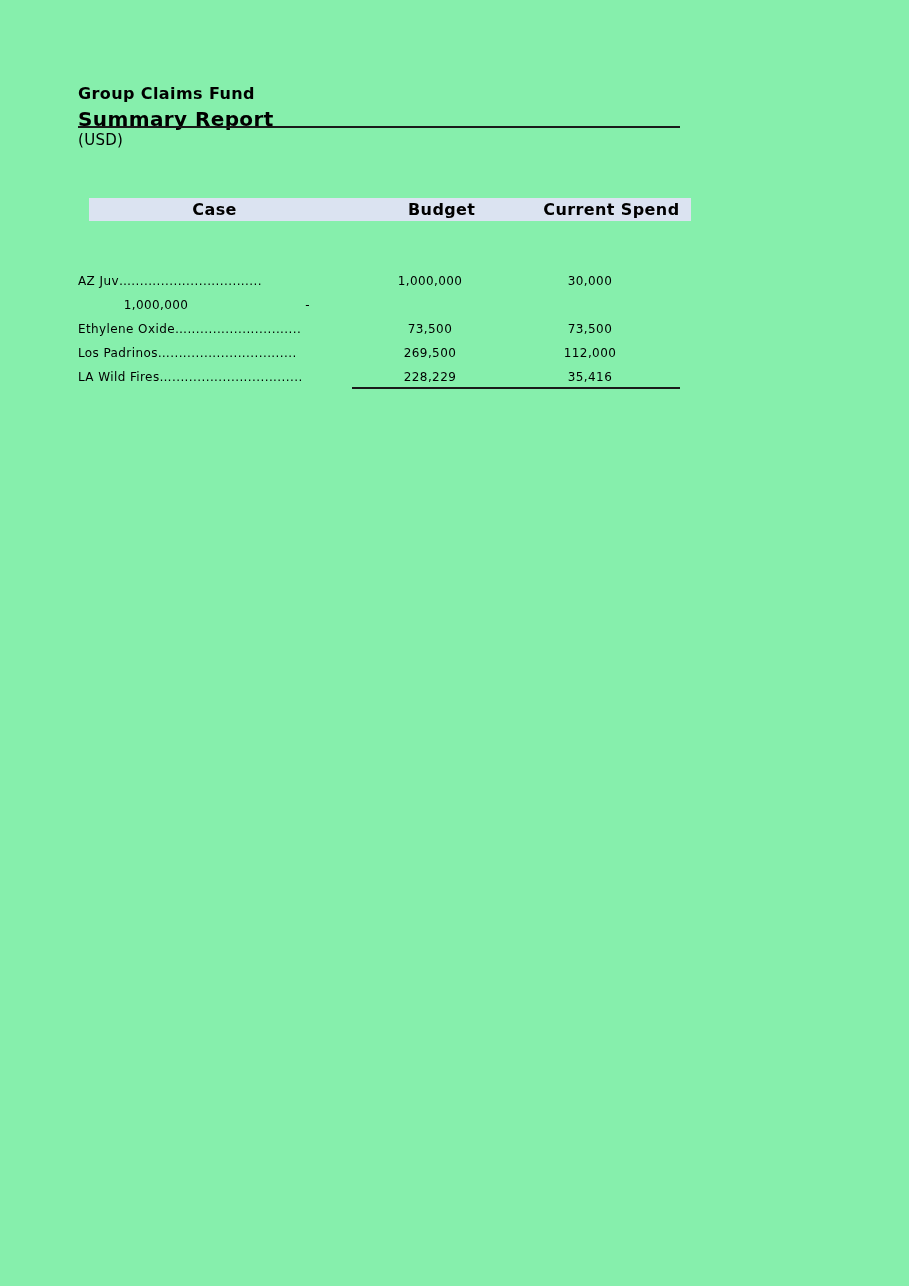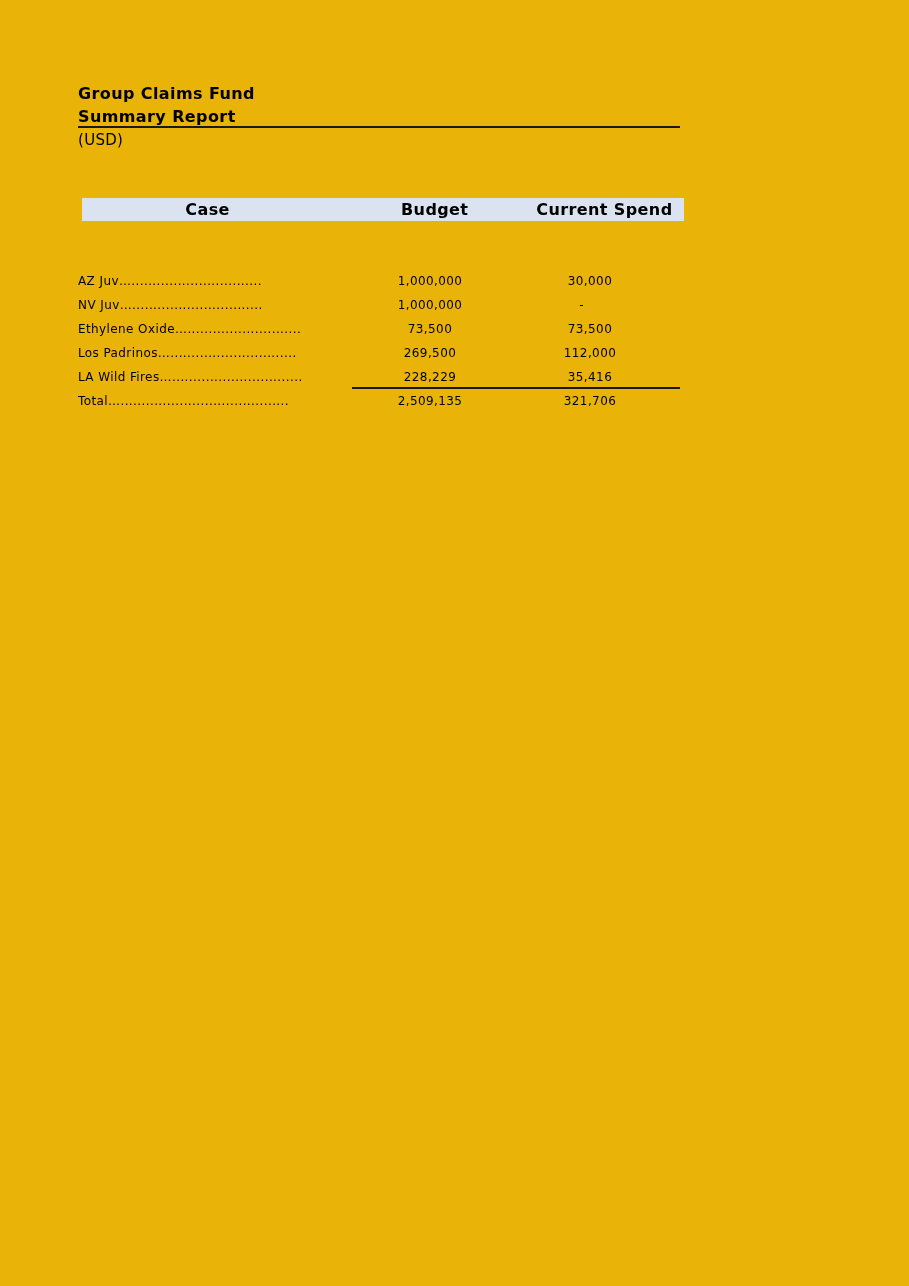--- a/index.html
+++ b/index.html
@@ -4,39 +4,39 @@
 <style>
   html, body {
     margin: 0;
     padding: 0;
     background: #ffffff;
   }
   .page {
     position: relative;
     width: 909px;
     height: 1286px;
-    background: #eab308;
+    background: #86efac;
     color: #000000;
     font-family: "DejaVu Sans", "Liberation Sans", sans-serif;
     overflow: hidden;
   }
   .report-title {
     position: absolute;
     left: 78px;
     top: 84px;
     font-size: 16px;
     font-weight: bold;
     letter-spacing: 0.4px;
     white-space: nowrap;
   }
   .report-subtitle {
     position: absolute;
     left: 78px;
     top: 107px;
-    font-size: 16px;
+    font-size: 20px;
     font-weight: bold;
     letter-spacing: 0.4px;
     white-space: nowrap;
   }
   .title-rule {
     position: absolute;
     left: 78px;
     top: 126px;
     width: 602px;
     height: 2px;
@@ -45,21 +45,21 @@
   .currency-note {
     position: absolute;
     left: 78px;
     top: 131px;
     font-size: 15px;
     letter-spacing: 0.3px;
     white-space: nowrap;
   }
   .thead {
     position: absolute;
-    left: 82px;
+    left: 89px;
     top: 198px;
     width: 602px;
     height: 23px;
     background: #dbe3f1;
     display: flex;
     font-size: 16px;
     font-weight: bold;
     line-height: 23px;
     letter-spacing: 0.4px;
     gap: 23px;
@@ -118,21 +118,20 @@
 
   <div class="tbody">
 
     <div class="tr">
       <div class="td-case">AZ Juv…...............................</div>
       <div class="td-num td-budget">1,000,000</div>
       <div class="td-num td-spend">30,000</div>
     </div>
 
     <div class="tr">
-      <div class="td-case">NV Juv…...............................</div>
       <div class="td-num td-budget">1,000,000</div>
       <div class="td-num td-spend">-    </div>
     </div>
 
     <div class="tr">
       <div class="td-case">Ethylene Oxide…...........................</div>
       <div class="td-num td-budget">73,500</div>
       <div class="td-num td-spend">73,500</div>
     </div>
 
@@ -141,23 +140,18 @@
       <div class="td-num td-budget">269,500</div>
       <div class="td-num td-spend">112,000</div>
     </div>
 
     <div class="tr">
       <div class="td-case">LA Wild Fires…...............................</div>
       <div class="td-num td-budget">228,229</div>
       <div class="td-num td-spend">35,416</div>
     </div>
 
-    <div class="tr">
-      <div class="td-case">Total…........................................</div>
-      <div class="td-num td-budget">2,509,135</div>
-      <div class="td-num td-spend">321,706</div>
-    </div>
 
   </div>
 
   <div class="total-rule"></div>
 
 </div>
 
 </body></html>

